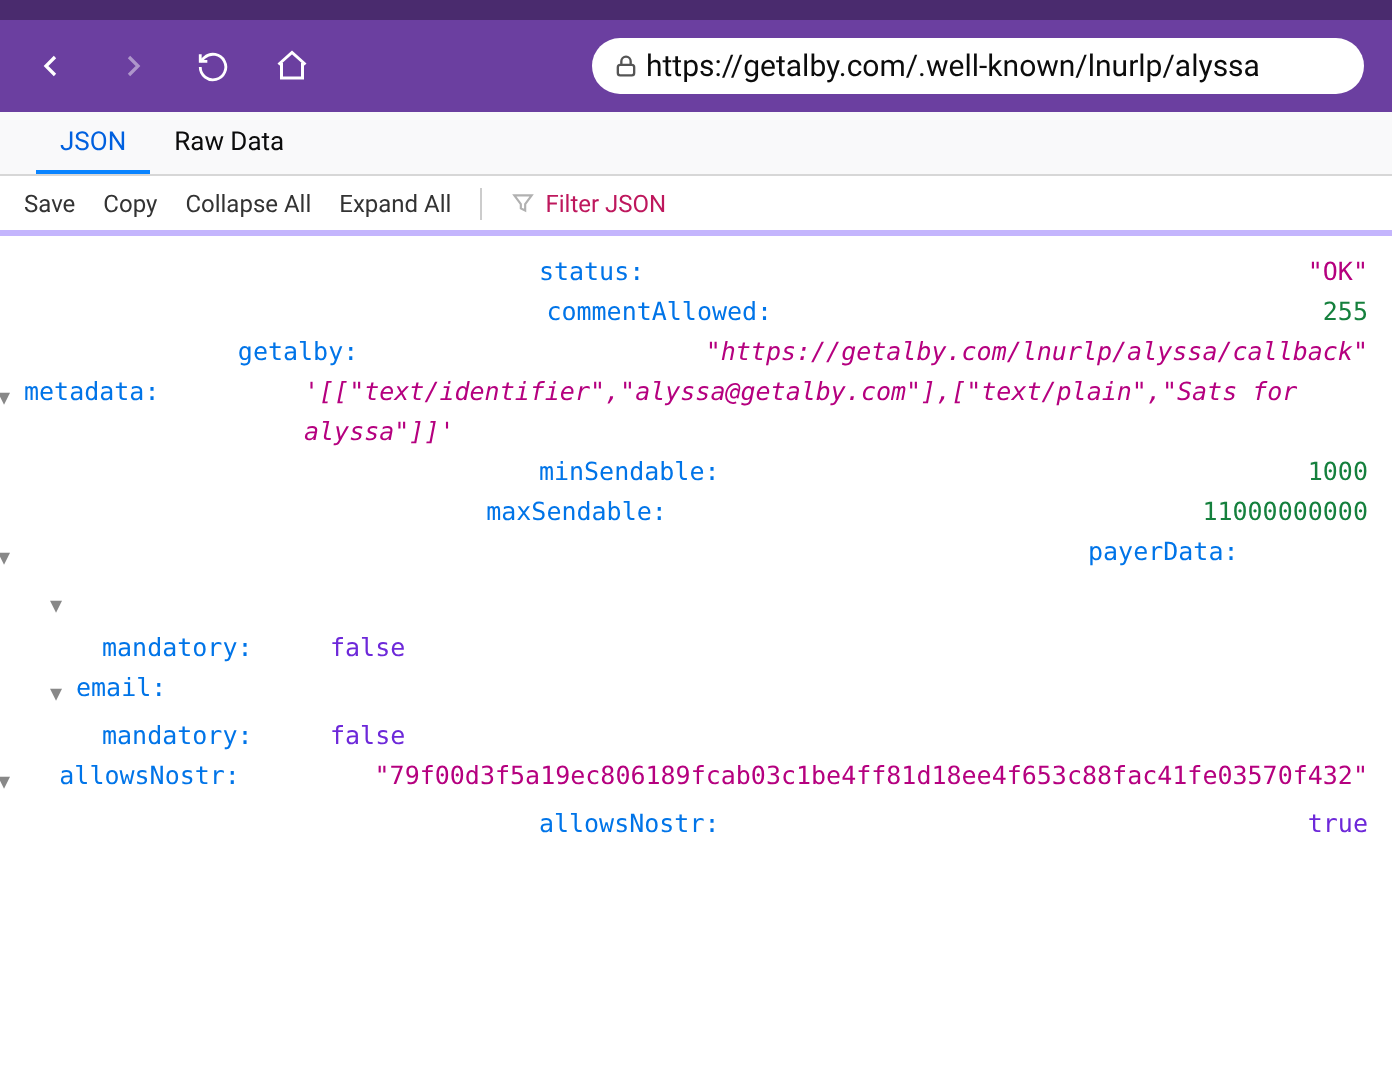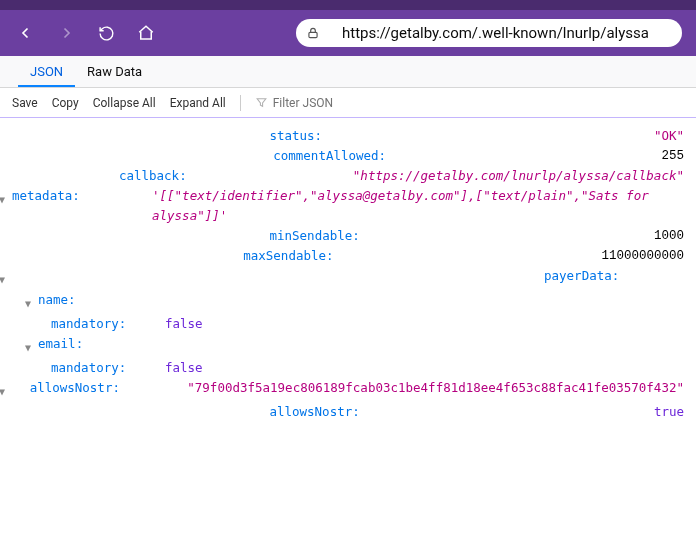--- a/index.html
+++ b/index.html
@@ -2,40 +2,40 @@
 <html><head>
 <meta charset="utf-8">
 <style>
 * { box-sizing: border-box; margin: 0; padding: 0; }
 body { font-family: -apple-system, BlinkMacSystemFont, "Segoe UI", Roboto, sans-serif; font-size: 13px; background: #fff; width: 696px; height: 545px; overflow: hidden; }
 .browser-chrome { background: #4a2b6e; height: 10px; }
 .toolbar { background: #6b3fa0; height: 46px; display: flex; align-items: center; padding: 0 14px; gap: 8px; }
 .toolbar .nav-group { display: flex; align-items: center; gap: 16px; margin-right: 10px; }
 .toolbar .nav-btn { width: 24px; height: 24px; display: flex; align-items: center; justify-content: center; cursor: pointer; color: #fff; }
 .toolbar .nav-btn.disabled { opacity: 0.45; }
-.urlbar { flex: 1; background: #fff; border-radius: 16px; height: 28px; display: flex; align-items: center; padding: 0 10px; margin-left: 120px; gap: 22px; }
+.urlbar { flex: 1; background: #fff; border-radius: 16px; height: 28px; display: flex; align-items: center; padding: 0 10px; margin-left: 120px; gap: 3px; }
 .lock { color: #555; display: flex; align-items: center; }
 .url-text { font-size: 15px; color: #0c0c0c; white-space: nowrap; overflow: hidden; }
 .tabs { display: flex; border-bottom: 1px solid #d7d7d7; padding: 0 18px; height: 32px; align-items: flex-end; background: #f9f9fa; }
 .tab { padding: 7px 12px 6px; font-size: 13px; color: #0c0c0c; cursor: pointer; border-bottom: 2px solid transparent; }
 .tab.active { color: #0060df; border-bottom-color: #0a84ff; }
-.secondary-bar { display: flex; align-items: center; gap: 14px; padding: 0 12px; height: 30px; border-bottom: 1px solid #c4b5fd; background: #fff; font-size: 12px; color: #333; }
+.secondary-bar { display: flex; align-items: center; gap: 14px; padding: 0 12px; height: 30px; border-bottom: 3px solid #c4b5fd; background: #fff; font-size: 12px; color: #333; }
 .secondary-bar .sb-item { cursor: pointer; }
 .secondary-bar .sep { width: 1px; height: 16px; background: #ccc; }
-.filter-box { display: flex; align-items: center; gap: 5px; color: #737373; }
+.filter-box { display: flex; align-items: center; gap: 5px; color: #be185d; }
 .json-pane { padding: 8px 12px; font-family: "Menlo", "Consolas", monospace; font-size: 12.5px; line-height: 20px; }
 .row { display: flex; align-items: flex-start; }
 .toggle { width: 13px; display: inline-flex; color: #888; font-size: 10px; padding-top: 4px; flex-shrink: 0; }
 .indent-0 { padding-left: 0px; justify-content: space-between; }
 .indent-1 { padding-left: 13px; }
 .indent-2 { padding-left: 26px; }
 .key-cell { width: 140px; flex-shrink: 0; color: #0074e8; }
 .val { }
 .v-str { color: #b5007f; }
-.v-num { color: #000000; font-family: Liberation Mono, monospace; }
+.v-num { color: #15803d; }
 .v-bool { color: #6d28d9; }
 </style>
 </head>
 <body>
 
 <div class="browser-chrome"></div>
 
 <div class="toolbar">
   <div class="nav-group">
     <div class="nav-btn">
@@ -97,21 +97,21 @@
       <span class="key-cell">status:</span>
       <span class="val v-str">"OK"</span>
     </div>
   <div class="row indent-0">
       <span class="toggle"></span>
       <span class="key-cell">commentAllowed:</span>
       <span class="val v-num">255</span>
     </div>
   <div class="row indent-0">
       <span class="toggle"></span>
-      <span class="key-cell">callback:</span>
+      <span class="key-cell">getalby:</span>
       <span class="val v-str" style="font-style:italic">"https://getalby.com/lnurlp/alyssa/callback"</span>
     </div>
   <div class="row indent-0" style="margin-left:-13px;">
       <span class="toggle">▼</span>
       <span class="key-cell">metadata:</span>
       <span class="val v-str" style="font-style:italic">'[["text/identifier","alyssa@getalby.com"],["text/plain","Sats for alyssa"]]'</span>
     </div>
   <div class="row indent-0">
       <span class="toggle"></span>
       <span class="key-cell">minSendable:</span>
@@ -121,21 +121,20 @@
       <span class="toggle"></span>
       <span class="key-cell">maxSendable:</span>
       <span class="val v-num">11000000000</span>
     </div>
   <div class="row indent-0" style="margin-left:-13px;">
       <span class="toggle">▼</span>
       <span class="key-cell">payerData:</span>
     </div>
   <div class="row indent-1">
       <span class="toggle">▼</span>
-      <span class="key-cell">name:</span>
     </div>
   <div class="row indent-2">
       <span class="toggle"></span>
       <span class="key-cell" style="width:114px">mandatory:</span>
       <span class="val v-bool">false</span>
     </div>
   <div class="row indent-1">
       <span class="toggle">▼</span>
       <span class="key-cell">email:</span>
     </div>

